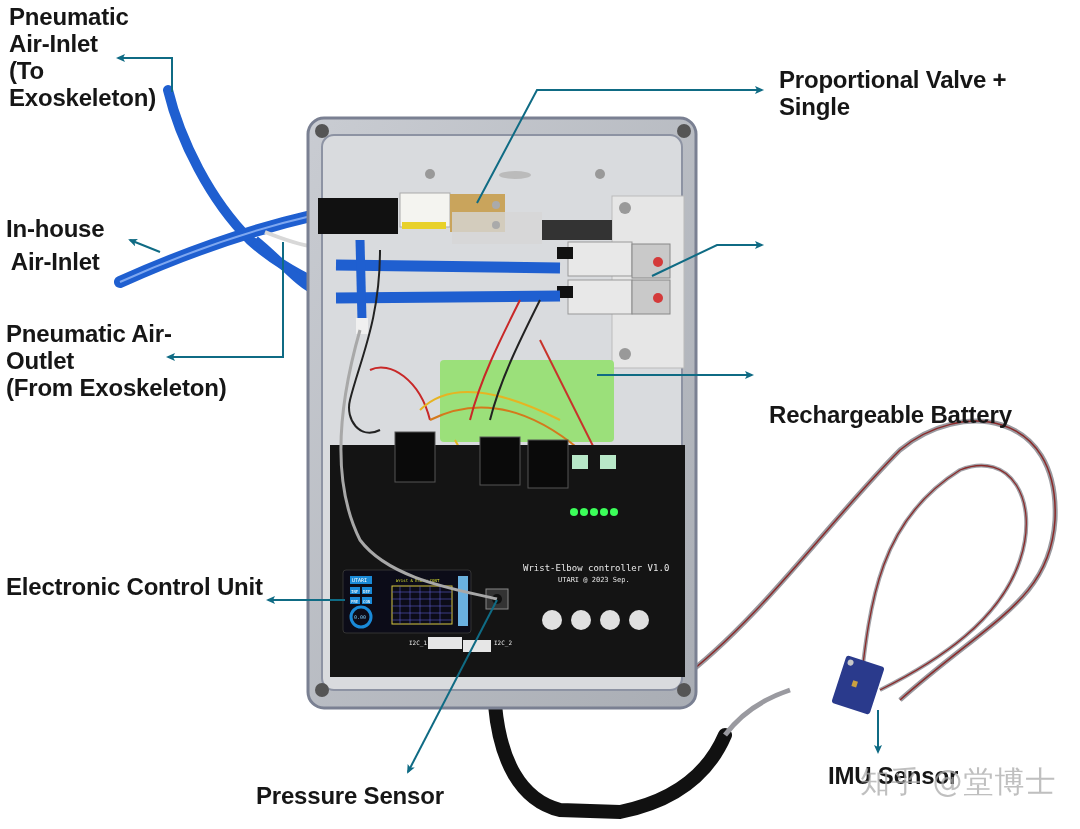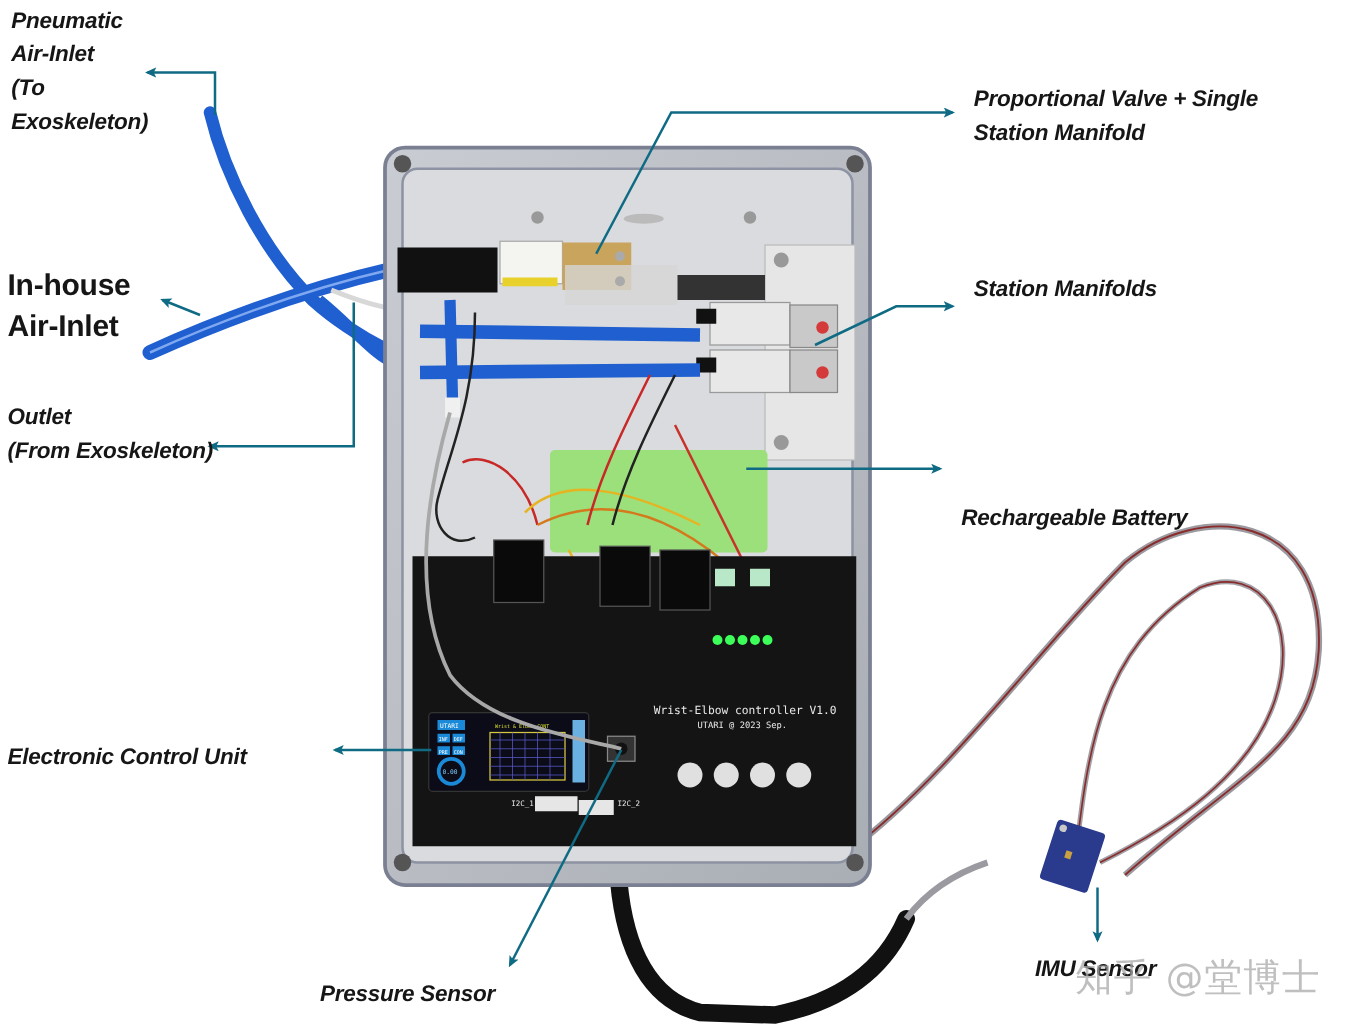--- a/index.html
+++ b/index.html
@@ -1,20 +1,20 @@
 <!DOCTYPE html>
 <html><head>
 <meta charset="utf-8">
 <style>
   html, body { margin:0; padding:0; background:#ffffff; }
   body { width:1080px; height:829px; position:relative; overflow:hidden;
          font-family:"Liberation Sans", "DejaVu Sans", sans-serif; color:#111; }
   .label { position:absolute; font-size:21px; line-height:29px; font-weight:bold; color:#161616; letter-spacing:-0.2px; }
-  .label.big { font-size:24px; line-height:33px; }
-  .label.small { font-size:18px; line-height:27px;font-style:italic; }
+  .label.big { font-size:24px; line-height:33px;text-align:center; }
+  .label.small { font-size:24px; line-height:27px; }
   svg#scene { position:absolute; left:0; top:0; }
   .pcbtext { font-family:"DejaVu Sans Mono", monospace; fill:#e8e8e8; }
   .lcdtext { font-family:"DejaVu Sans Mono", monospace; }
   .watermark { position:absolute; font-size:30px; color:rgba(170,170,170,0.75); font-family:"DejaVu Sans", sans-serif; letter-spacing:1px; }
 </style>
 </head>
 <body>
 
 <svg id="scene" width="1080" height="829" viewBox="0 0 1080 829" xmlns="http://www.w3.org/2000/svg">
   <defs>
@@ -190,36 +190,35 @@
   <div>(To</div>
   <div>Exoskeleton)</div>
 </div>
 
 <div class="label big" style="left:6px; top:212px;">
   <div>In-house</div>
   <div>Air-Inlet</div>
 </div>
 
 <div class="label small" style="left:6px; top:320px;">
+  <div>Pneumatic Air-</div>
   <div>Outlet</div>
   <div>(From Exoskeleton)</div>
 </div>
 
-<div class="label small" style="left:6px; top:592px;">
+<div class="label small" style="left:6px; top:573px;">
   <div>Electronic Control Unit</div>
 </div>
 
 <div class="label small" style="left:256px; top:782px;">Pressure Sensor</div>
 
 <div class="label small" style="left:779px; top:66px;">
   <div>Proportional Valve + Single</div>
-  <div>Station Manifold</div>
 </div>
 
 <div class="label small" style="left:779px; top:218px;">
-  <div>Station Manifolds</div>
 </div>
 
 <div class="label small" style="left:769px; top:361px;margin-top:40px;">Rechargeable Battery</div>
 
 <div class="label small" style="left:808px; top:762px;margin-left:20px;">IMU Sensor</div>
 
 <div class="watermark" style="left:860px; top:762px;">知乎 @堂博士</div>
 
 </body></html>

